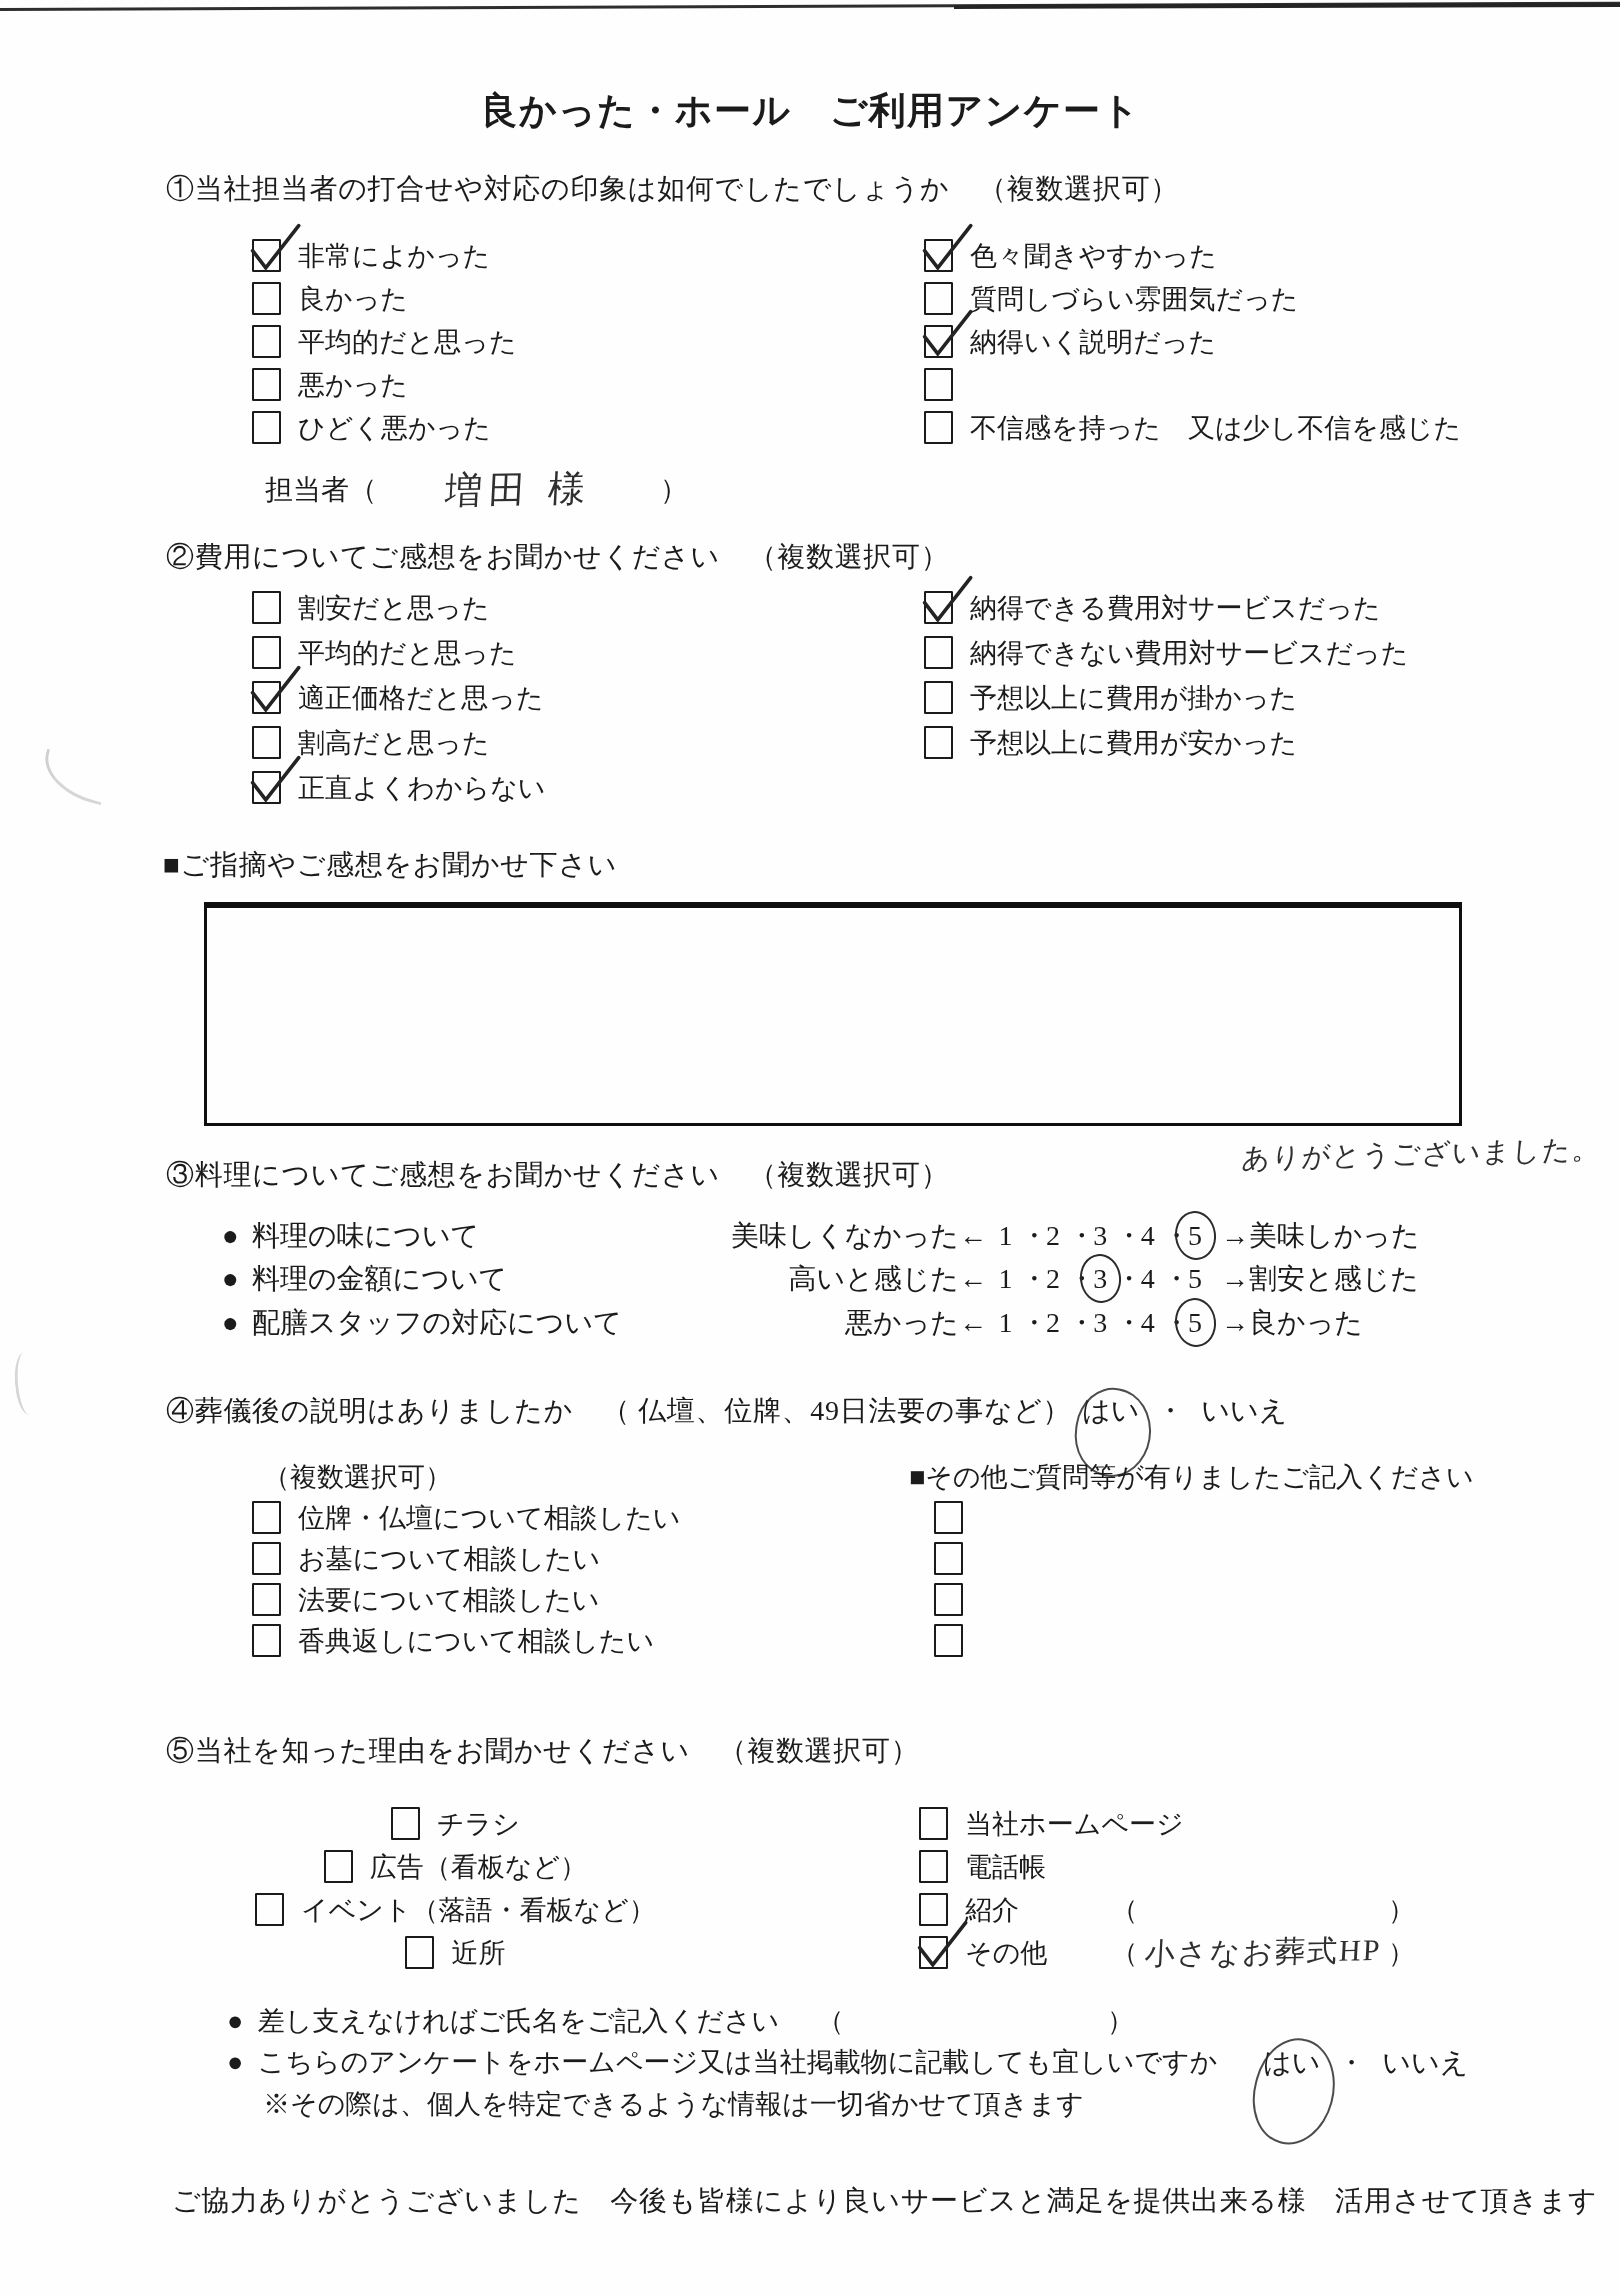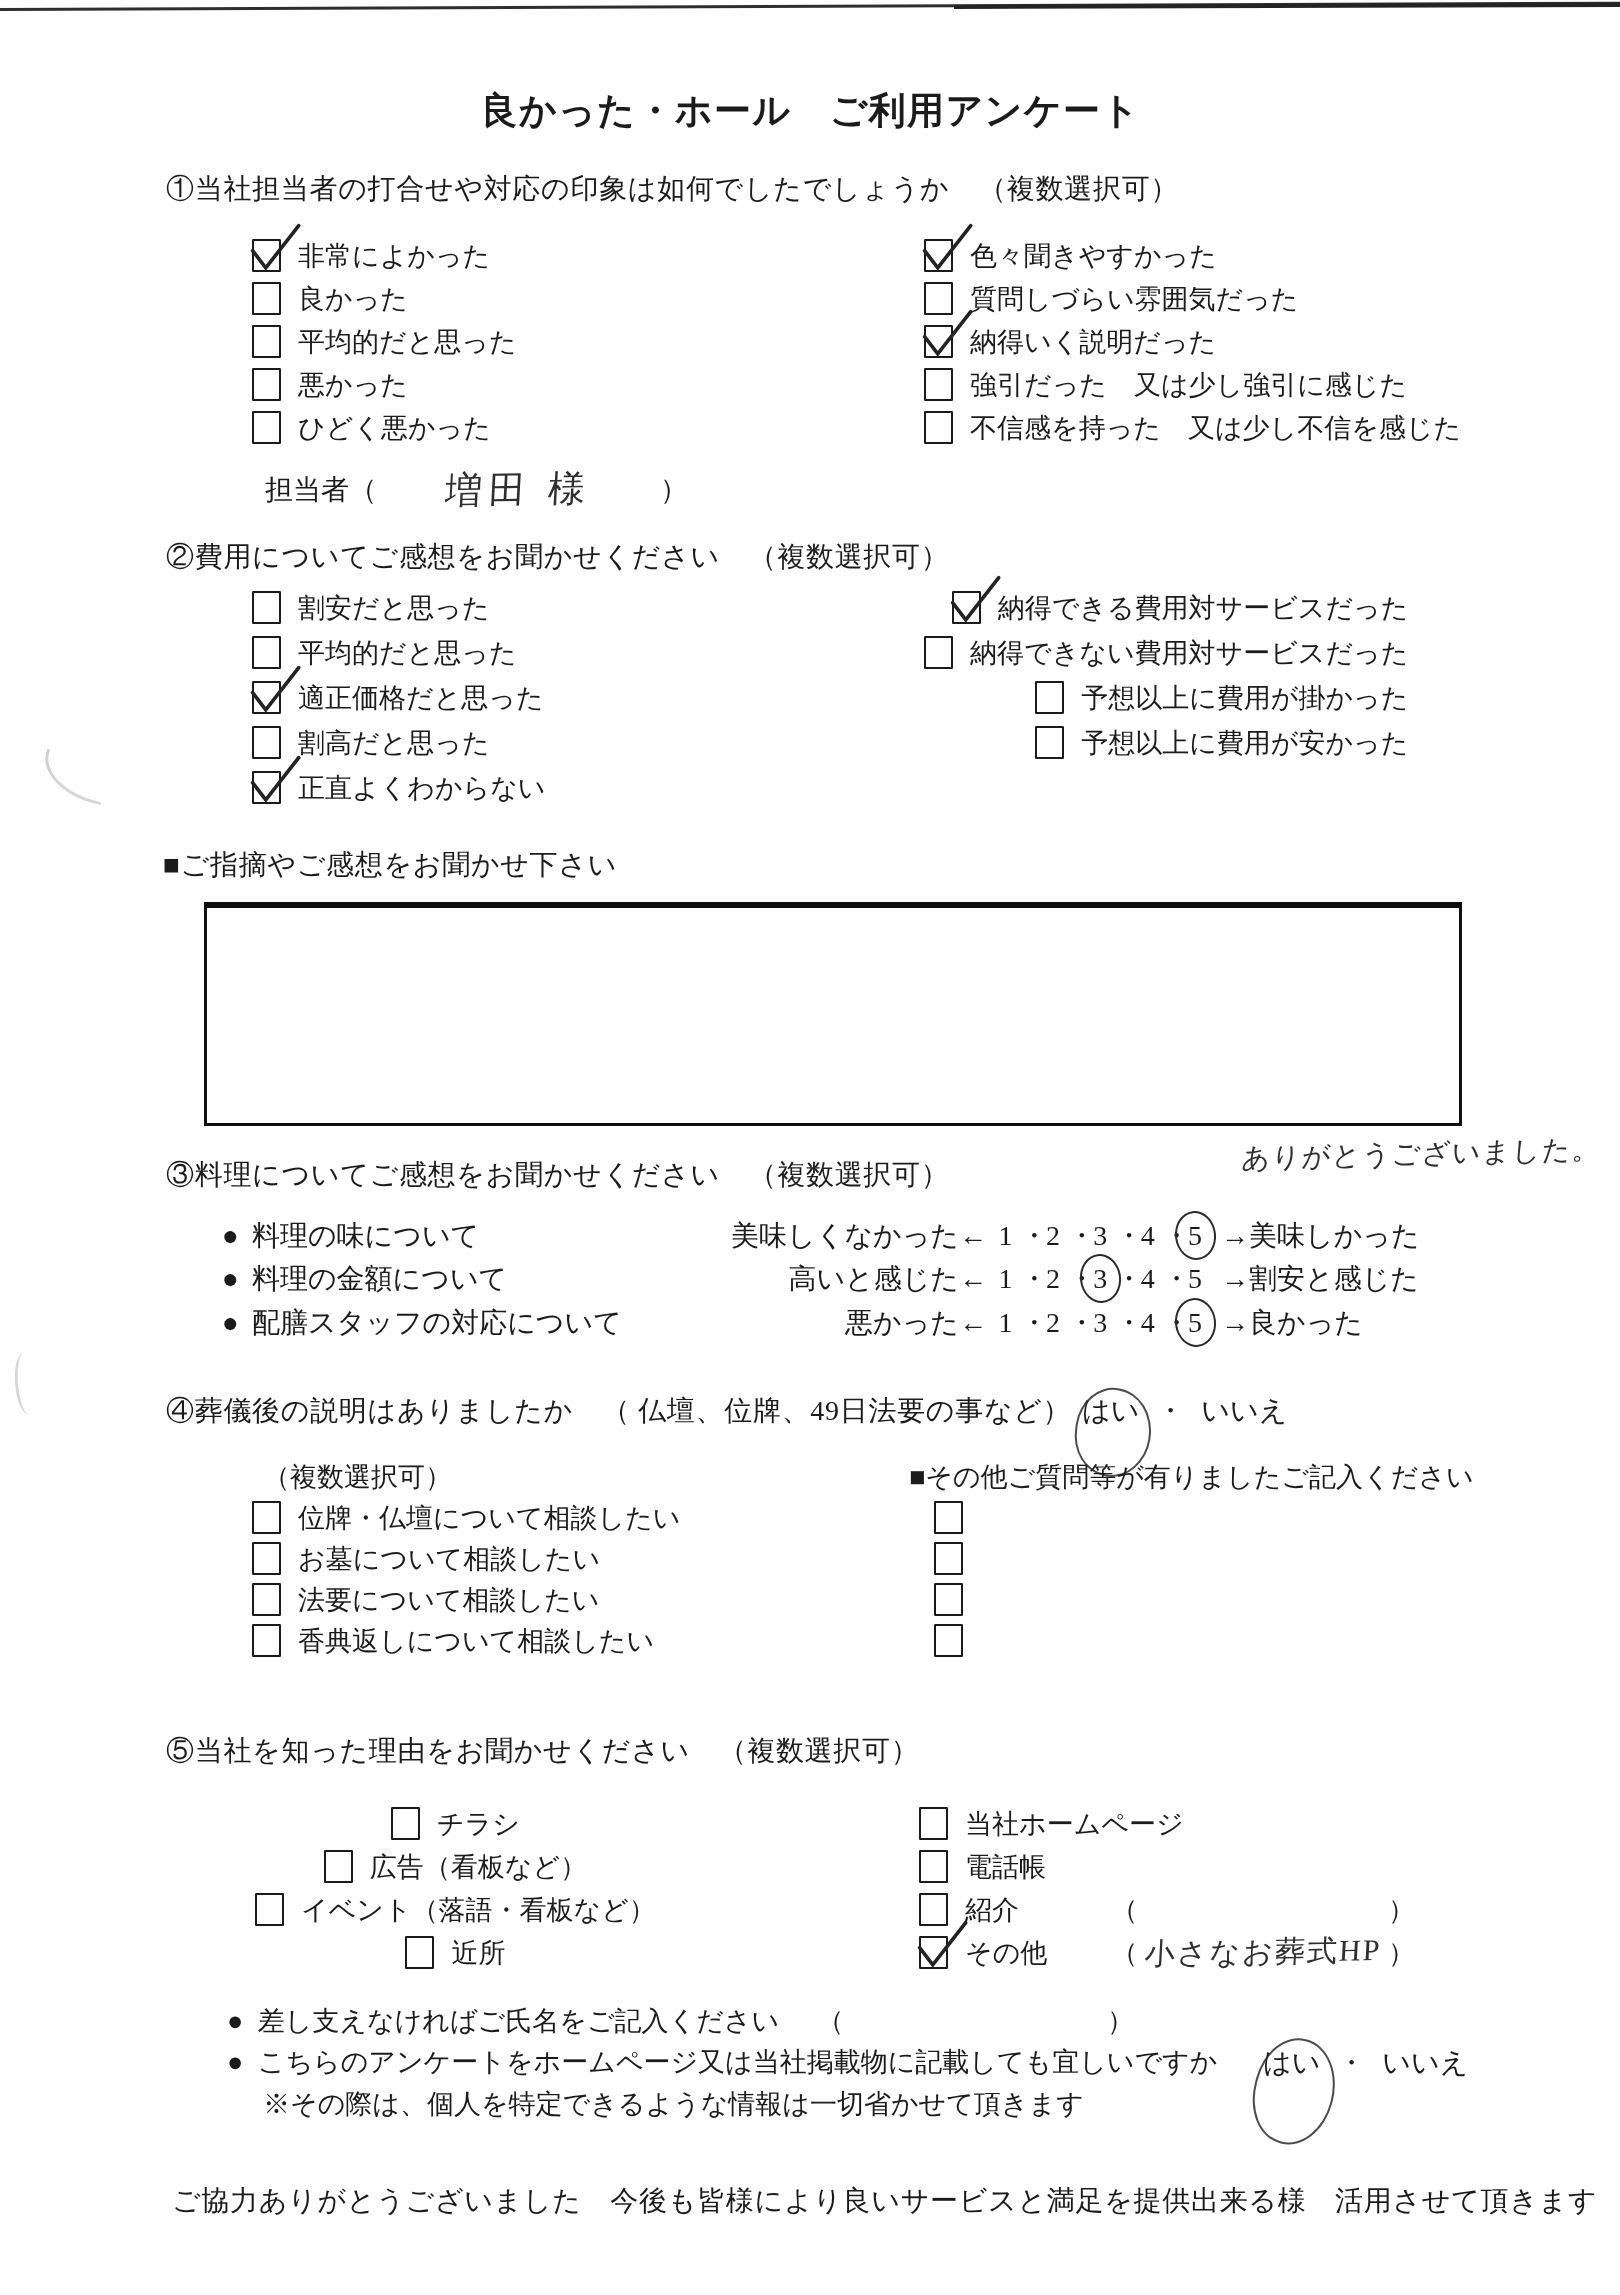--- a/index.html
+++ b/index.html
@@ -142,21 +142,20 @@
           <svg class="check" viewBox="0 0 88 88">
             <path d="M10 42 L30 68 L80 4" fill="none" stroke="#232323" stroke-width="5.5" stroke-linecap="round"></path>
           </svg>
         </span>
         <span class="opt-label">納得いく説明だった</span>
       </div>
       <div class="opt-row">
         <span class="cb">
           
         </span>
-        <span class="opt-label">強引だった　又は少し強引に感じた</span>
       </div>
       <div class="opt-row">
         <span class="cb">
           
         </span>
         <span class="opt-label">不信感を持った　又は少し不信を感じた</span>
       </div>
     </div>
 
   <div class="abs manager-line" style="left:265px;top:460px;height:59px;">
@@ -198,21 +197,21 @@
       <div class="opt-row">
         <span class="cb">
           <svg class="check" viewBox="0 0 88 88">
             <path d="M10 42 L30 68 L80 4" fill="none" stroke="#232323" stroke-width="5.5" stroke-linecap="round"></path>
           </svg>
         </span>
         <span class="opt-label">正直よくわからない</span>
       </div>
     </div>
 
-  <div class="abs opt-col rh68" style="left:890px;top:585px;align-items:flex-end;">
+  <div class="abs opt-col rh68" style="left:890px;top:585px;">
 
   <div class="opt-row">
         <span class="cb">
           <svg class="check" viewBox="0 0 88 88">
             <path d="M10 42 L30 68 L80 4" fill="none" stroke="#232323" stroke-width="5.5" stroke-linecap="round"></path>
           </svg>
         </span>
         <span class="opt-label">納得できる費用対サービスだった</span>
       </div>
       <div class="opt-row">

